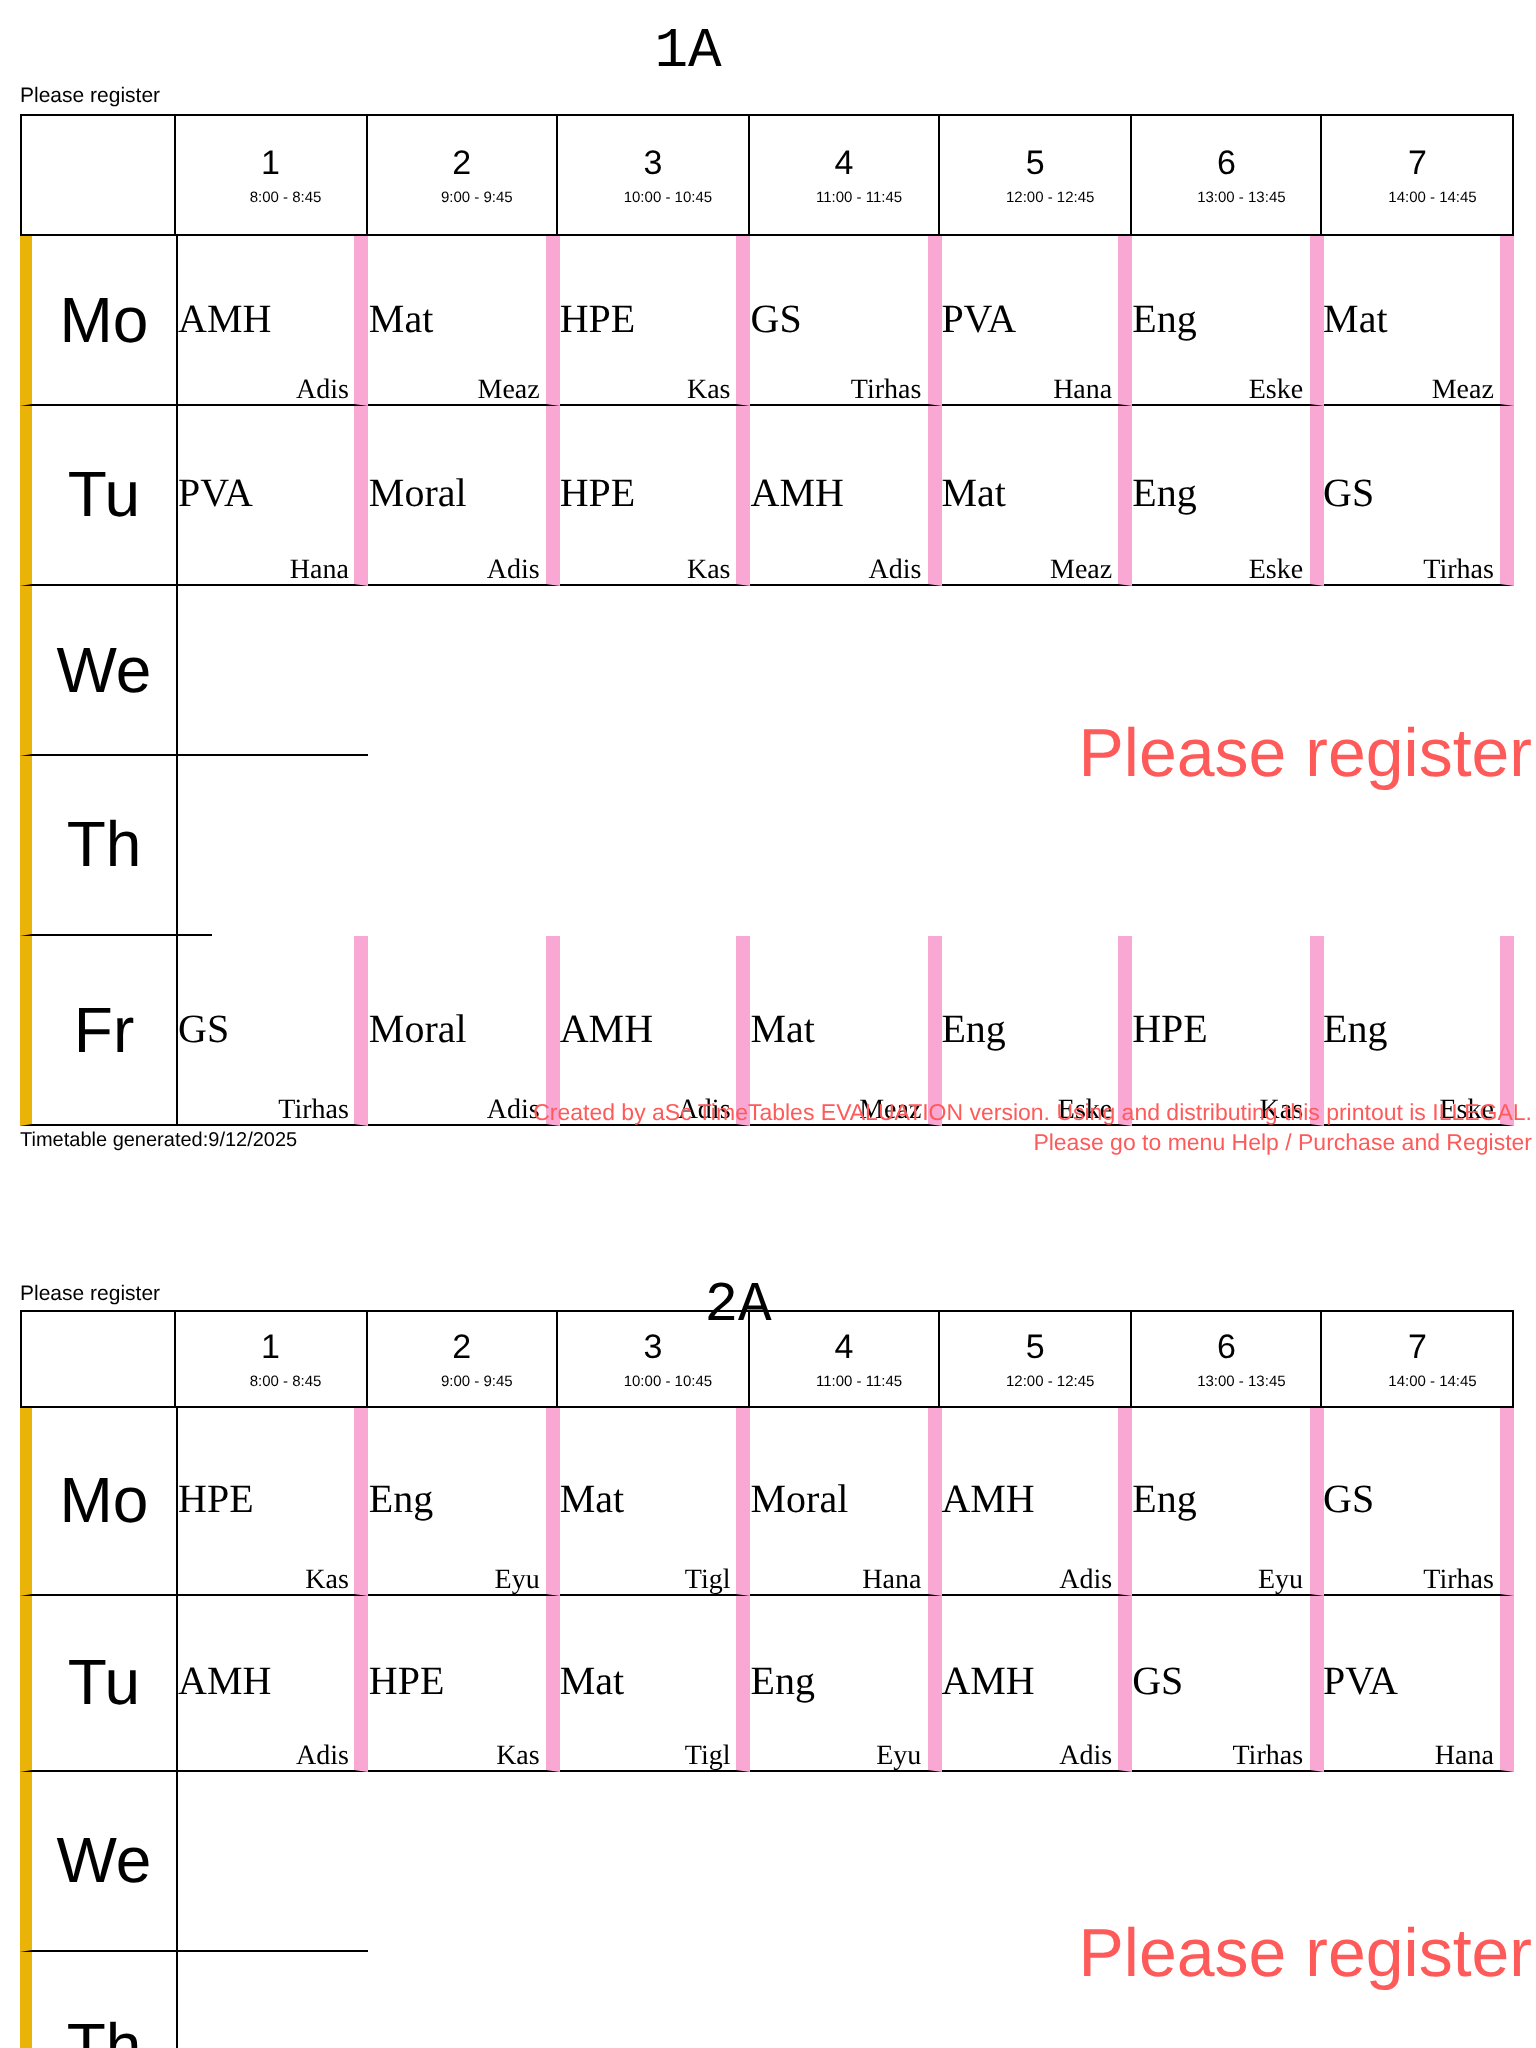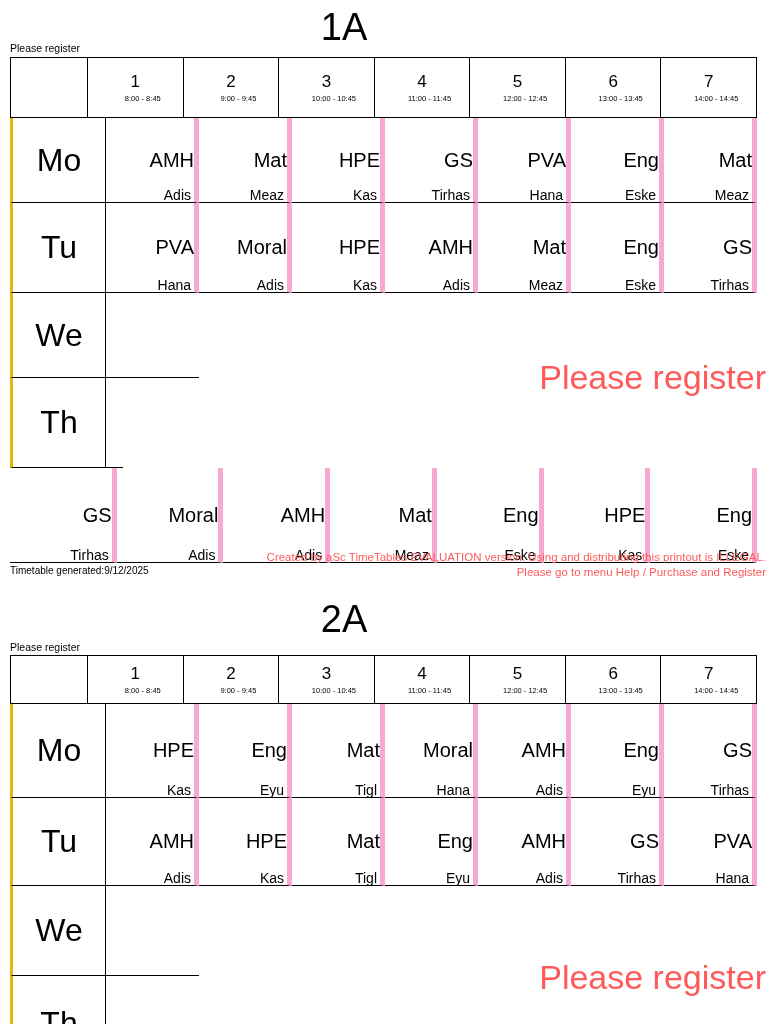--- a/index.html
+++ b/index.html
@@ -4,21 +4,21 @@
 <style>
   html,body{margin:0;padding:0;}
   body{
     width:768px;height:1024px;overflow:hidden;position:relative;
     background:#ffffff;color:#000;
     font-family:"Liberation Sans", sans-serif;
     -webkit-font-smoothing:antialiased;
   }
   .tt-title{
     position:absolute;left:0;width:688px;text-align:center;
-    font-size:38px;line-height:36px;
+    font-size:28px;line-height:36px;font-family:Liberation Mono, monospace;
   }
   .wm-small{
     position:absolute;left:10px;font-size:10.5px;line-height:12px;
   }
   .grid{
     position:absolute;left:10px;width:747px;
   }
   .row{display:flex;}
   .cell{box-sizing:border-box;position:relative;}
   
@@ -28,29 +28,29 @@
   }
   .pcell{
     flex:1;
     border-top:1px solid #000;border-bottom:1px solid #000;border-right:1px solid #000;
     display:flex;flex-direction:column;align-items:center;justify-content:center;
   }
   .pnum{font-size:17px;line-height:18px;}
   .ptime{font-size:7.5px;line-height:9px;margin-top:3px;margin-left:15px;}
   
   .daycol{
-    width:96px;flex:none;
-    border-left:3px solid #eab308;border-right:1px solid #000;border-bottom:1px solid #000;
+    width:79px;flex:none;
+    border-left:6px solid #eab308;border-right:1px solid #000;border-bottom:1px solid #000;
     display:flex;align-items:center;justify-content:center;
     font-size:32px;
   }
   .lcell{
     flex:1;
-    border-right:5px solid #f9a8d4;border-bottom:1px solid #000;
-    display:flex;align-items:center;justify-content:flex-end;
+    border-right:7px solid #f9a8d4;border-bottom:1px solid #000;
+    display:flex;align-items:center;justify-content:flex-start;font-family:Liberation Serif, serif;
   }
   .subject{font-size:20px;}
   .teacher{position:absolute;right:3px;bottom:2px;font-size:14px;line-height:9px;}
   .ghost{flex:1;border-bottom:1px solid #000;}
   .filler{flex:6;}
   .filler-full{flex:7;}
   .tick::after{
     content:"";position:absolute;left:100%;bottom:-1px;width:18px;height:1px;background:#000;
   }
   
@@ -170,20 +170,21 @@
         <div class="row" style="height: 85px;">
           <div class="cell daycol">We</div>
           <div class="cell ghost"></div>
           <div class="cell filler"></div>
         </div>
         <div class="row" style="height: 90px;">
           <div class="cell daycol tick">Th</div>
           <div class="cell filler-full"></div>
         </div>
         <div class="row" style="height: 95px;">
+          <div class="cell daycol">Fr</div>
           <div class="cell lcell">
             <div class="subject">GS</div>
             <div class="teacher">Tirhas</div>
           </div>
           <div class="cell lcell">
             <div class="subject">Moral</div>
             <div class="teacher">Adis</div>
           </div>
           <div class="cell lcell">
             <div class="subject">AMH</div>
@@ -206,21 +207,21 @@
             <div class="teacher">Eske</div>
           </div>
         </div>
       </div>
       <div class="wm-big" style="top: 357px;">Please register</div>
       <div class="gen">Timetable generated:9/12/2025</div>
       <div class="eval-red eval1">Created by aSc TimeTables EVALUATION version. Using and distributing this printout is ILLEGAL.</div>
       <div class="eval-red eval2">Please go to menu Help / Purchase and Register</div>
     </div>
     <div class="tt-block">
-      <div class="tt-title" style="top: 601px;">2A</div>
+      <div class="tt-title" style="top: 636px; padding-left: 25px;">2A</div>
       <div class="wm-small" style="top: 641px;">Please register</div>
       <div class="grid" style="top: 655px;">
         <div class="row" style="height: 49px;">
           <div class="cell corner"></div>
           <div class="cell pcell">
             <div class="pnum">1</div>
             <div class="ptime">8:00 - 8:45</div>
           </div>
           <div class="cell pcell">
             <div class="pnum">2</div>

